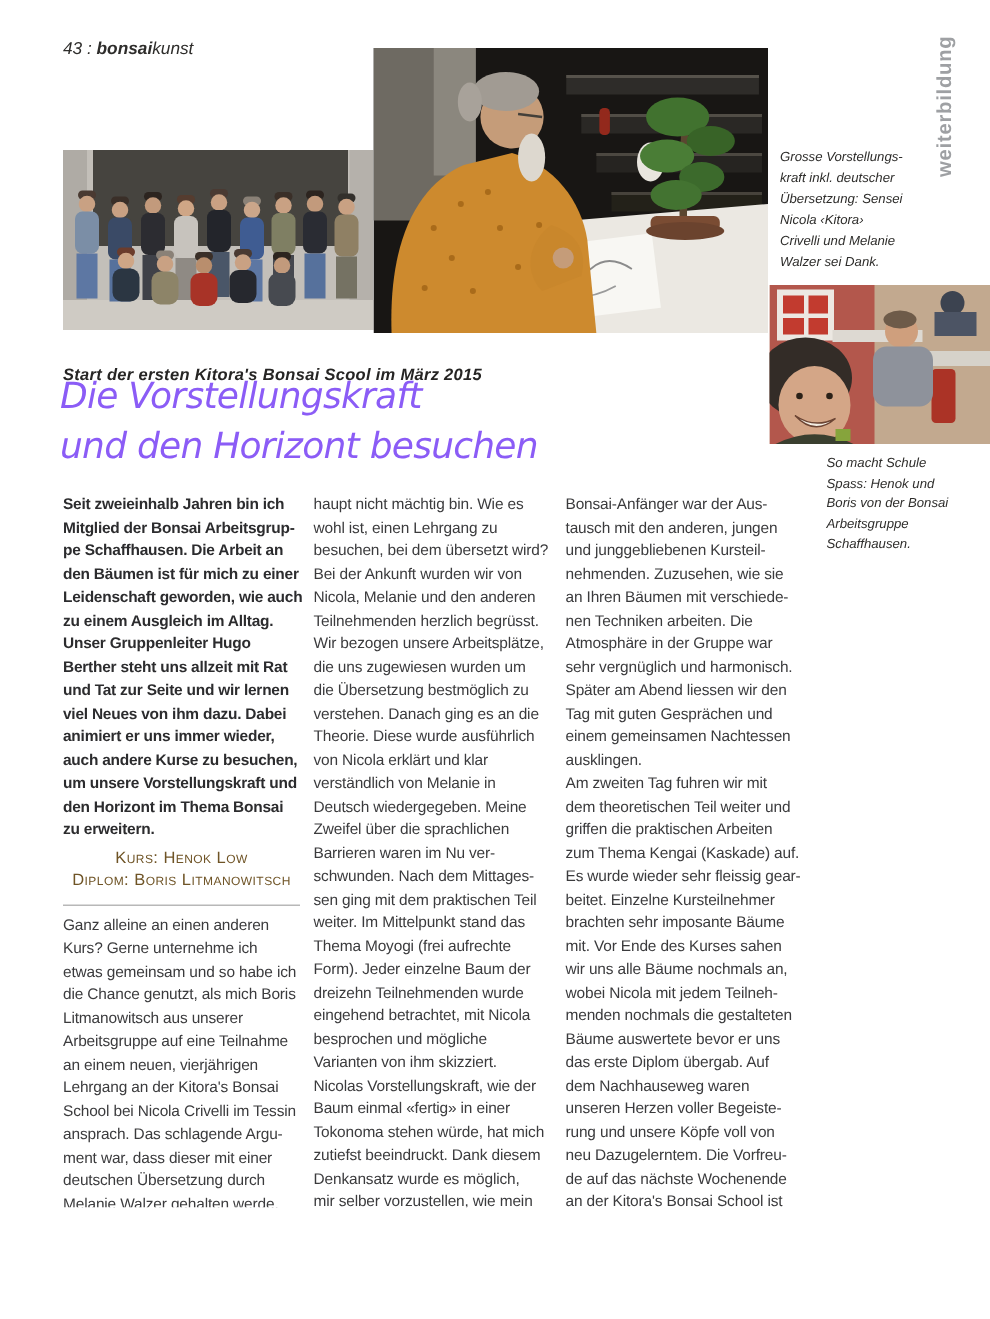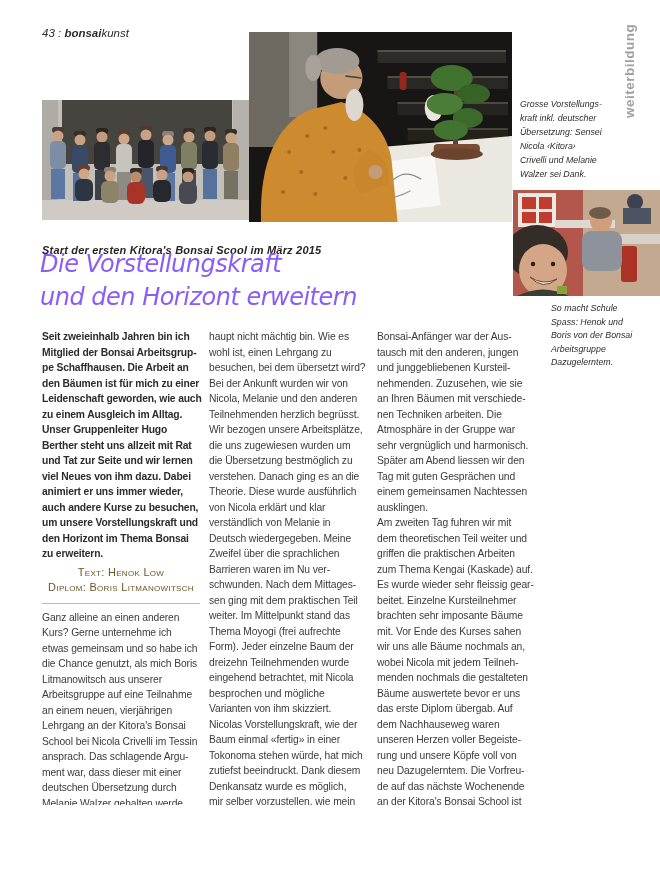--- a/index.html
+++ b/index.html
@@ -243,43 +243,43 @@
   <div class="caption caption-top">Grosse Vorstellungs-
 kraft inkl. deutscher
 Übersetzung: Sensei
 Nicola ‹Kitora›
 Crivelli und Melanie
 Walzer sei Dank.</div>
   <div class="caption caption-side">So macht Schule
 Spass: Henok und
 Boris von der Bonsai
 Arbeitsgruppe
-Dazugelerntem.</div>
+Schaffhausen.</div>
 
   <div class="kicker">Start der ersten Kitora's Bonsai Scool im März 2015</div>
-  <div class="title"><span>Die Vorstellungskraft</span><br><span>und den Horizont erweitern</span></div>
+  <div class="title"><span>Die Vorstellungskraft</span><br><span>und den Horizont besuchen</span></div>
 
   <div class="col col1">
     <div class="intro-text">Seit zweieinhalb Jahren bin ich
 Mitglied der Bonsai Arbeitsgrup-
 pe Schaffhausen. Die Arbeit an
 den Bäumen ist für mich zu einer
 Leidenschaft geworden, wie auch
 zu einem Ausgleich im Alltag.
 Unser Gruppenleiter Hugo
 Berther steht uns allzeit mit Rat
 und Tat zur Seite und wir lernen
 viel Neues von ihm dazu. Dabei
 animiert er uns immer wieder,
 auch andere Kurse zu besuchen,
 um unsere Vorstellungskraft und
 den Horizont im Thema Bonsai
 zu erweitern.</div>
     <div class="credits">
-      <div>Text: Henok Low</div>
+      <div>Kurs: Henok Low</div>
       <div>Diplom: Boris Litmanowitsch</div>
     </div>
     <div class="col-rule"></div>
     <div class="body-text">Ganz alleine an einen anderen
 Kurs? Gerne unternehme ich
 etwas gemeinsam und so habe ich
 die Chance genutzt, als mich Boris
 Litmanowitsch aus unserer
 Arbeitsgruppe auf eine Teilnahme
 an einem neuen, vierjährigen

